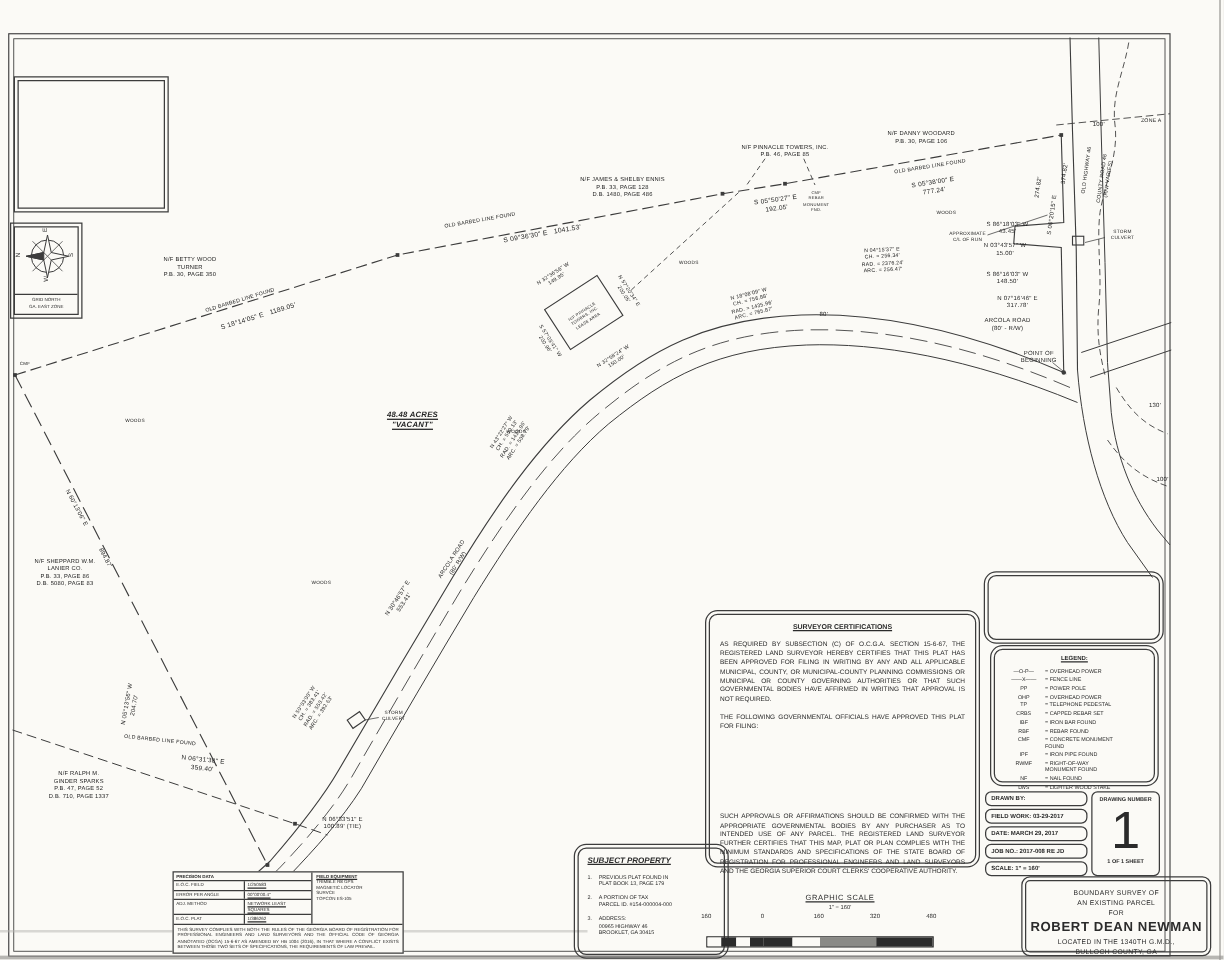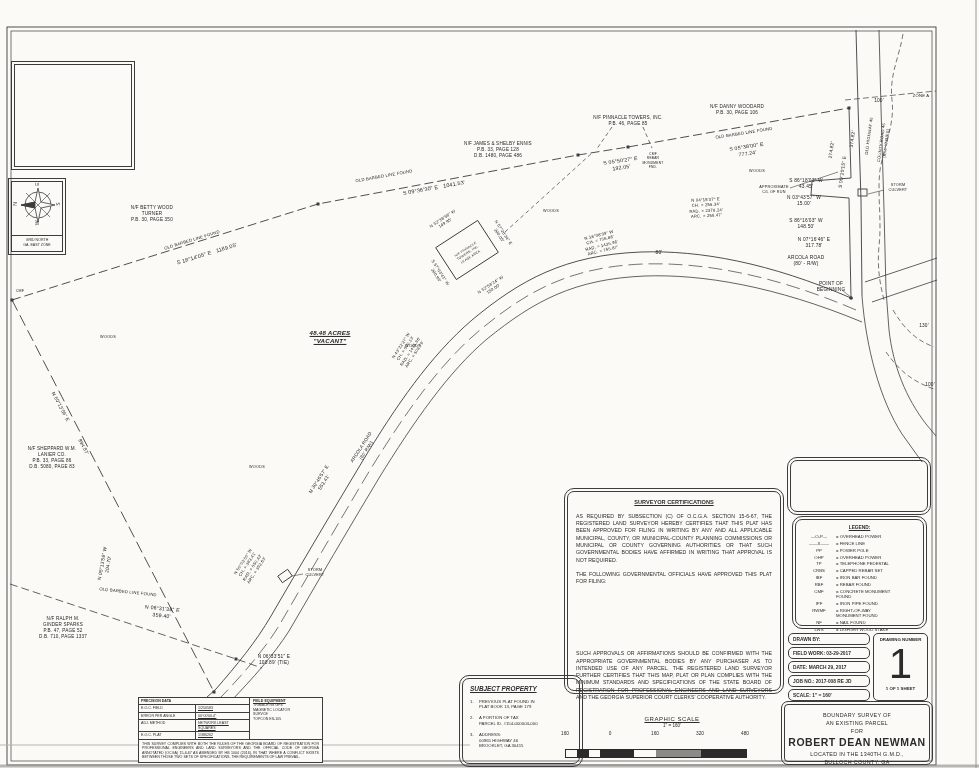--- a/index.html
+++ b/index.html
@@ -339,21 +339,21 @@
   <div class="tb-row" style="left:788px;top:661px;">DATE: MARCH 29, 2017</div>
   <div class="tb-row" style="left:788px;top:675px;">JOB NO.: 2017-008 RE JD</div>
   <div class="tb-row" style="left:788px;top:689px;">SCALE: 1" = 160'</div>
 
   <div class="tb-row" id="dwgnum-box" style="left:873px;top:633px;width:55px;height:68px;">
     <div class="cap">DRAWING NUMBER</div>
     <div class="num">1</div>
     <div class="cap">1 OF 1 SHEET</div>
   </div>
 
-  <div class="sqbox" id="survey-title" style="left:784px;top:704px;width:146px;height:58px;border-radius:4px;">
+  <div class="sqbox" id="survey-title" style="left:820px;top:704px;width:146px;height:58px;border-radius:4px;">
       <div class="st-line">BOUNDARY SURVEY OF</div>
       <div class="st-line">AN EXISTING PARCEL</div>
       <div class="st-line">FOR</div>
       <div class="st-line big">ROBERT DEAN NEWMAN</div>
       <div class="st-line">LOCATED IN THE 1340TH G.M.D.,</div>
       <div class="st-line">BULLOCH COUNTY, GA</div>
     </div>
 
   <div class="dbox" id="subject-box" style="left:462px;top:678px;width:118px;height:86px;">
     <h3>SUBJECT PROPERTY</h3>

